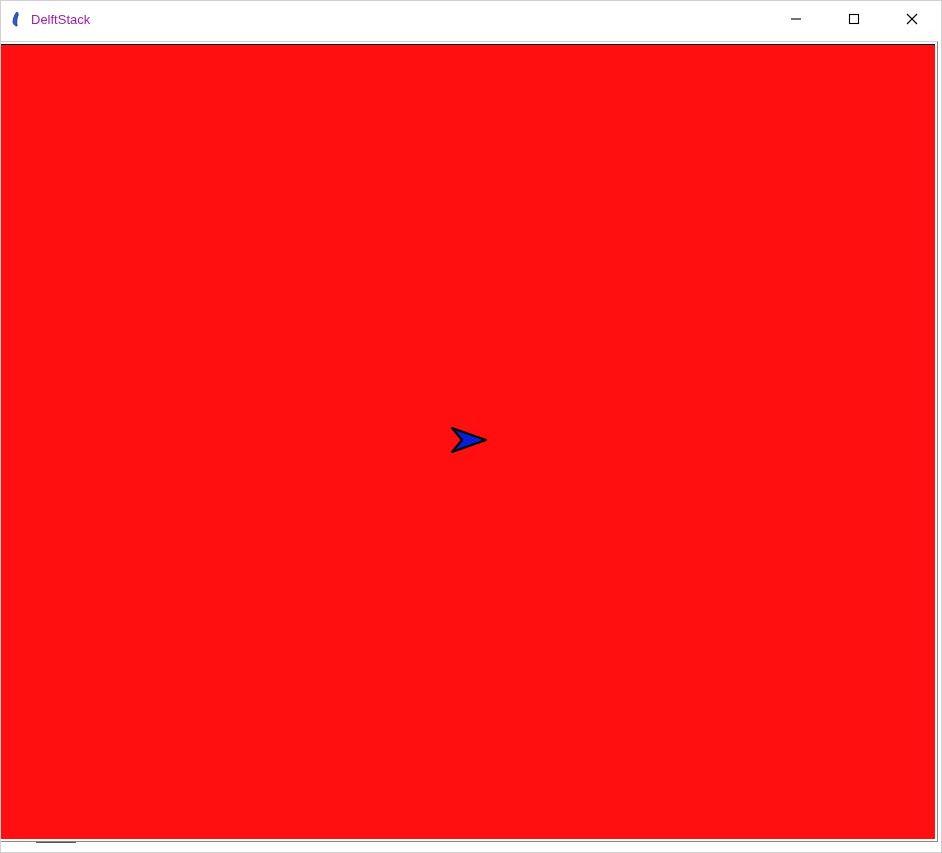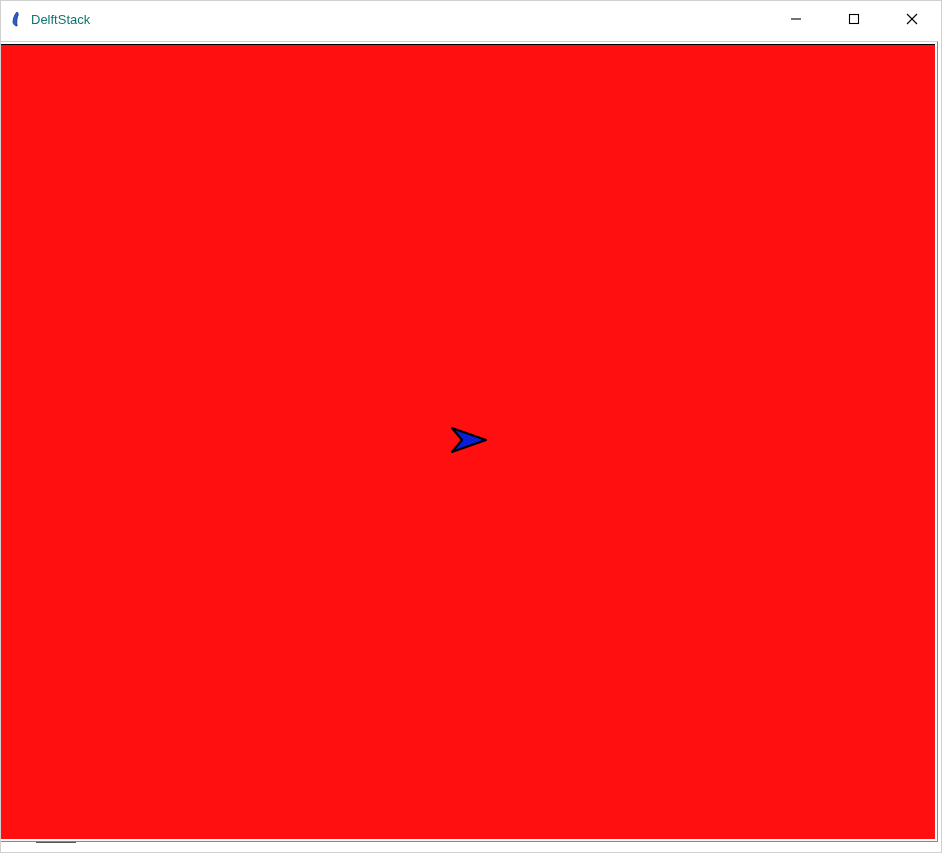--- a/index.html
+++ b/index.html
@@ -33,21 +33,21 @@
     .titlebar-icon {
       width: 16px;
       height: 16px;
       margin-right: 6px;
       display: flex;
       align-items: center;
       justify-content: center;
     }
     .titlebar-title {
       font-size: 13px;
-      color: #0f766e;
+      color: #a21caf;
       flex: 1;
     }
     .titlebar-controls {
       display: flex;
       height: 100%;
     }
     .titlebar-btn {
       width: 58px;
       height: 100%;
       display: flex;

